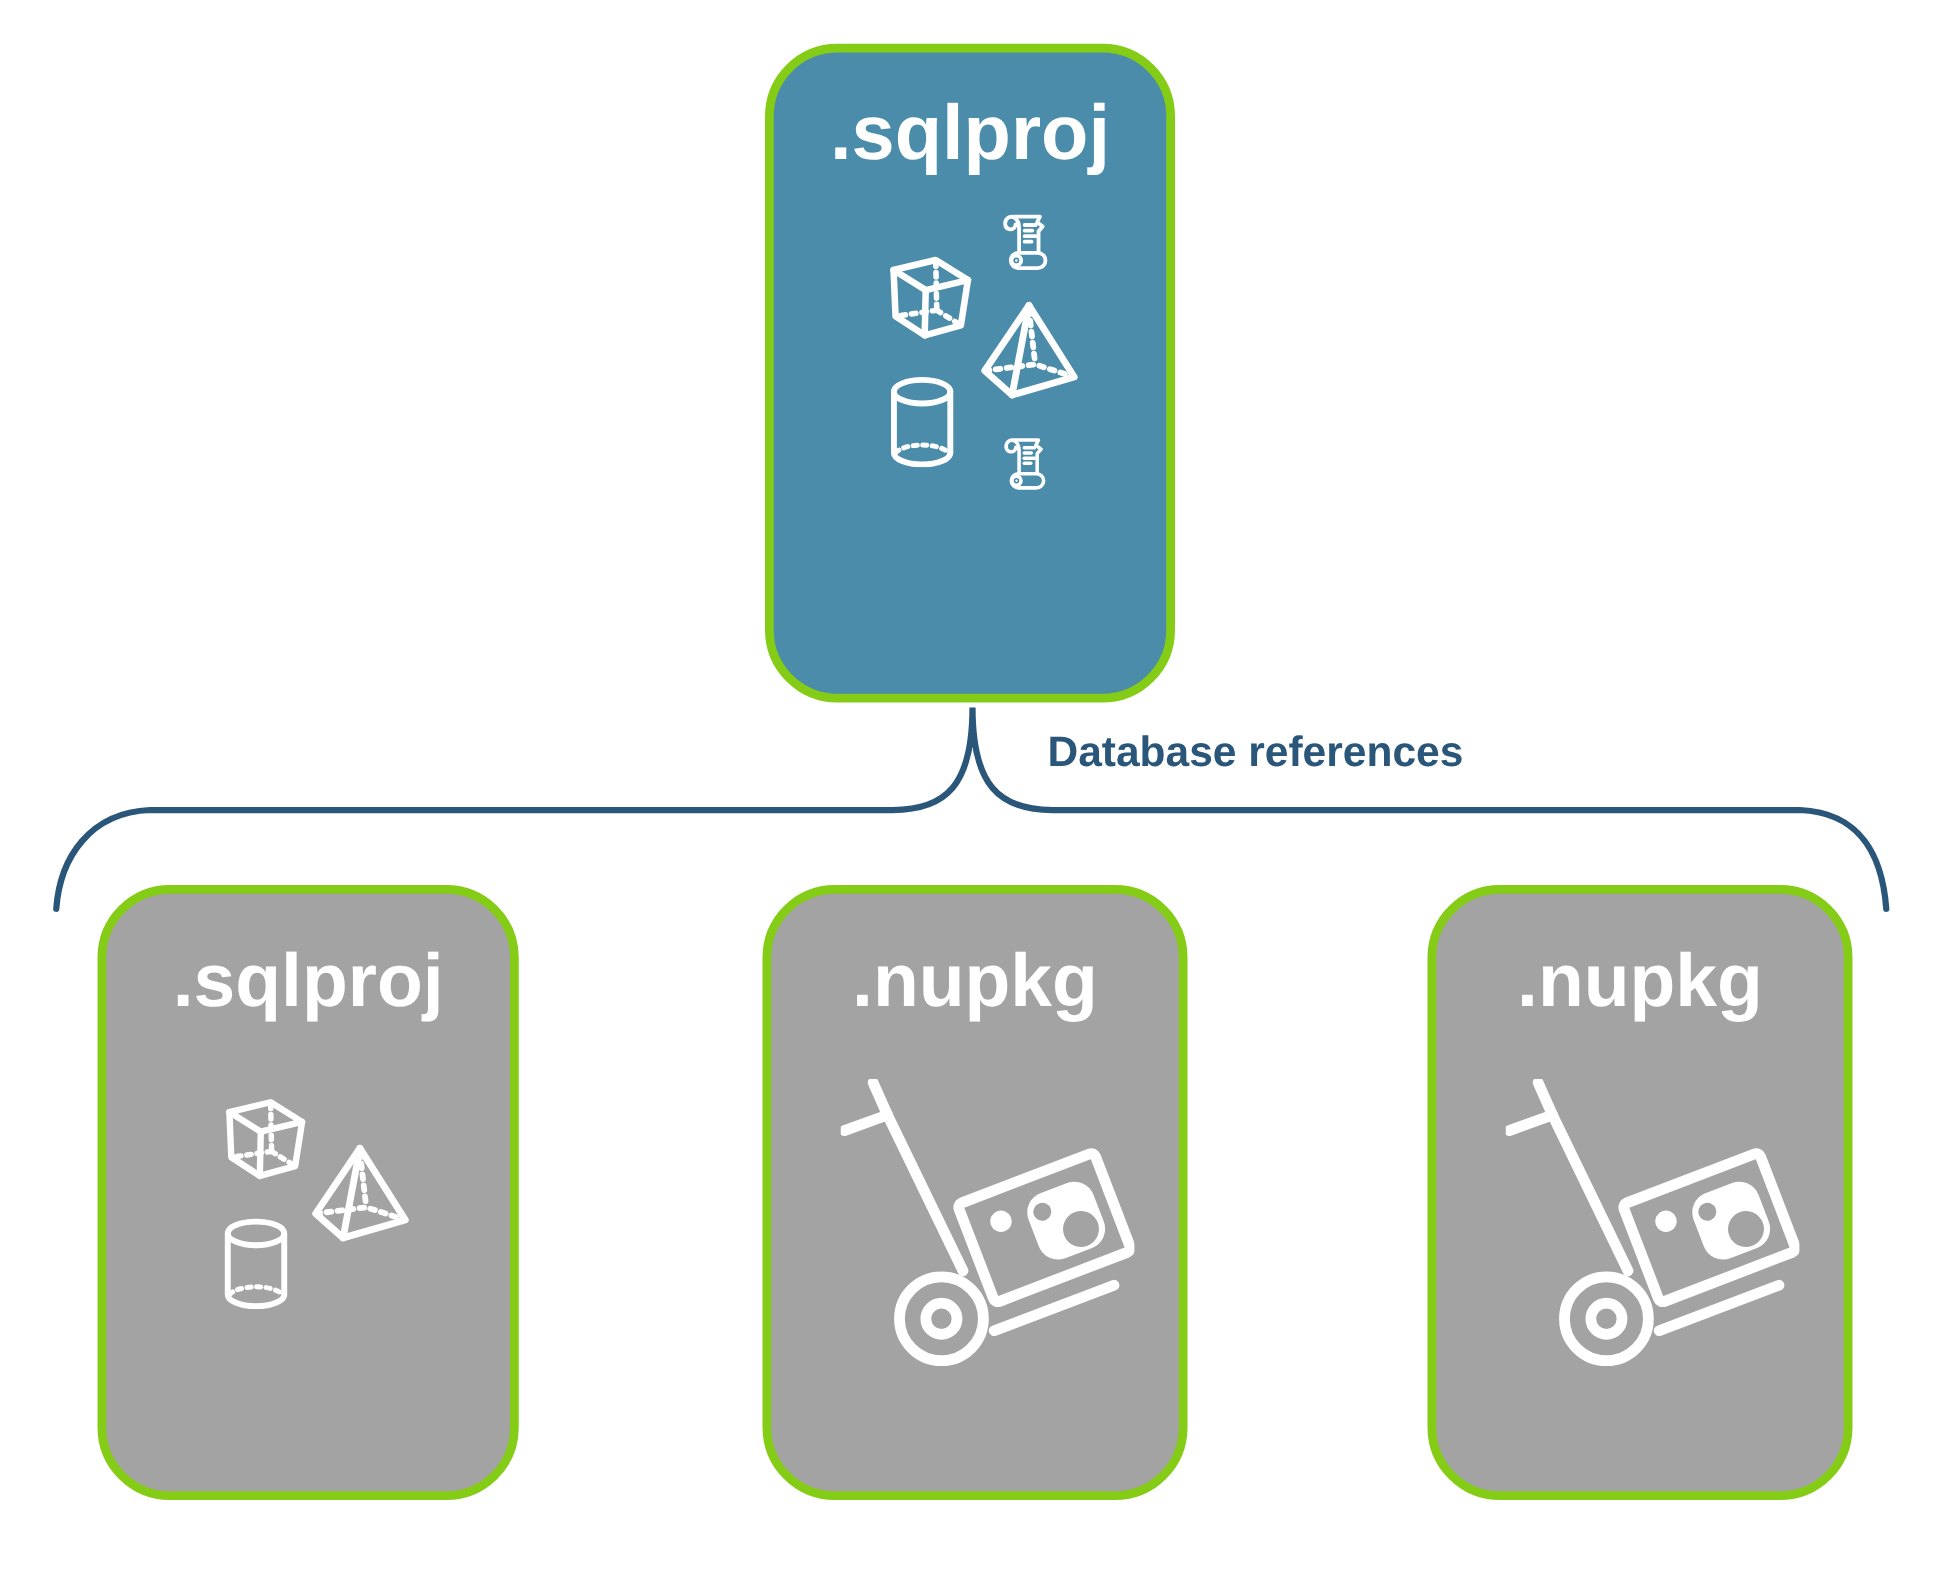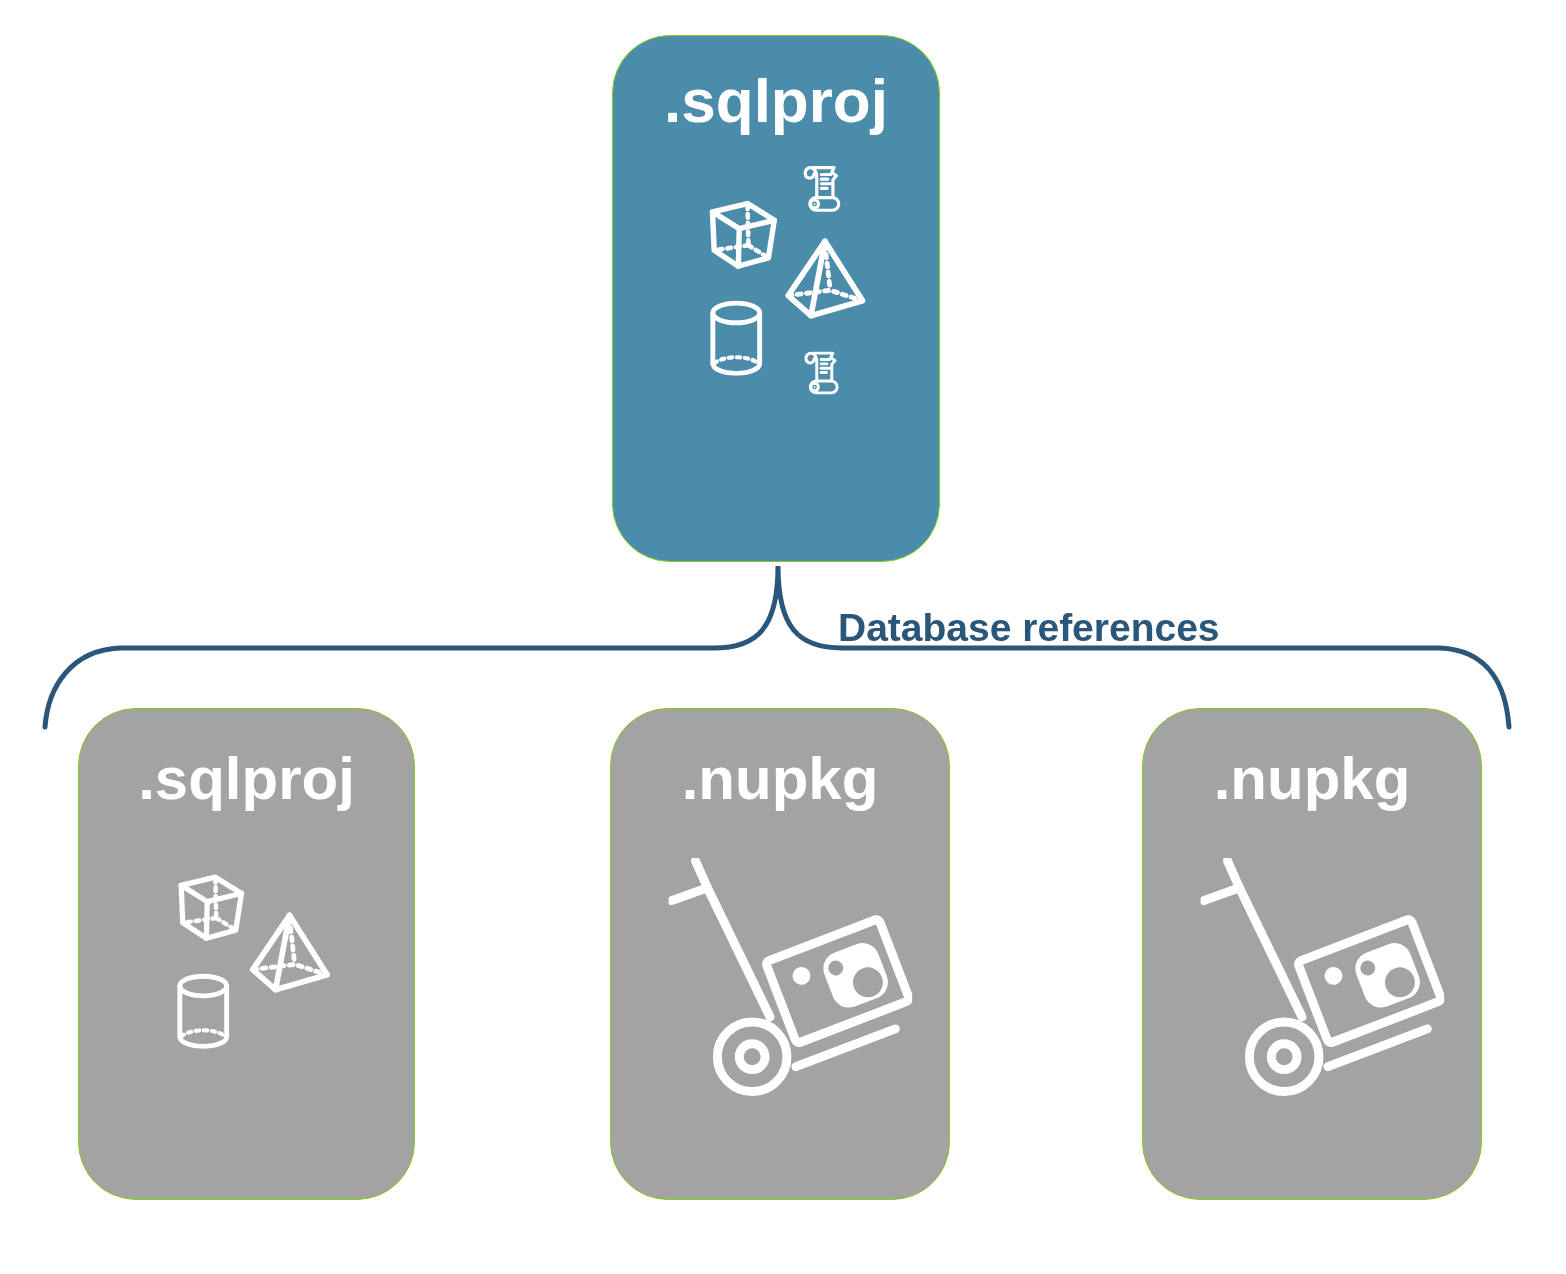--- a/index.html
+++ b/index.html
@@ -4,21 +4,21 @@
 <style>
   html,body{margin:0;padding:0;}
   body{
     width:1566px;height:1274px;position:relative;background:#ffffff;
     font-family:"Liberation Sans", sans-serif;overflow:hidden;
   }
   .canvas{position:absolute;inset:0;}
 
   .card{
     position:absolute;
-    border:1px solid #84cc16;
+    border:7px solid #84cc16;
     border-radius:58px;
     box-sizing:border-box;
   }
   .card--blue{background:#4A8CAA;}
   .card--gray{background:#A3A3A3;}
 
   .card-title{
     text-align:center;
     color:#ffffff;
     font-weight:bold;
@@ -37,24 +37,24 @@
   .d{fill:none;stroke:#ffffff;stroke-width:5.5;stroke-linecap:round;stroke-linejoin:round;stroke-dasharray:4.5 6;}
   .scr{fill:none;stroke:#ffffff;stroke-width:5.5;stroke-linecap:round;stroke-linejoin:round;}
   .ht{fill:none;stroke:#ffffff;stroke-width:9;stroke-linecap:round;stroke-linejoin:round;}
   .hole{fill:#A3A3A3;stroke:none;}
 
   .brace-layer{position:absolute;inset:0;pointer-events:none;}
   .brace{fill:none;stroke:#2A567A;stroke-width:5;stroke-linecap:round;}
 
   .connector-label{
     position:absolute;
-    left:838px;top:607px;
+    left:838px;top:584px;
     color:#2A567A;
     font-weight:bold;
-    font-size:39px;
+    font-size:34px;
     line-height:1.1;
     white-space:nowrap;
     user-select:none;
   }
 
   .hidden-defs{position:absolute;width:0;height:0;overflow:hidden;}
 </style>
 </head>
 <body>
 

